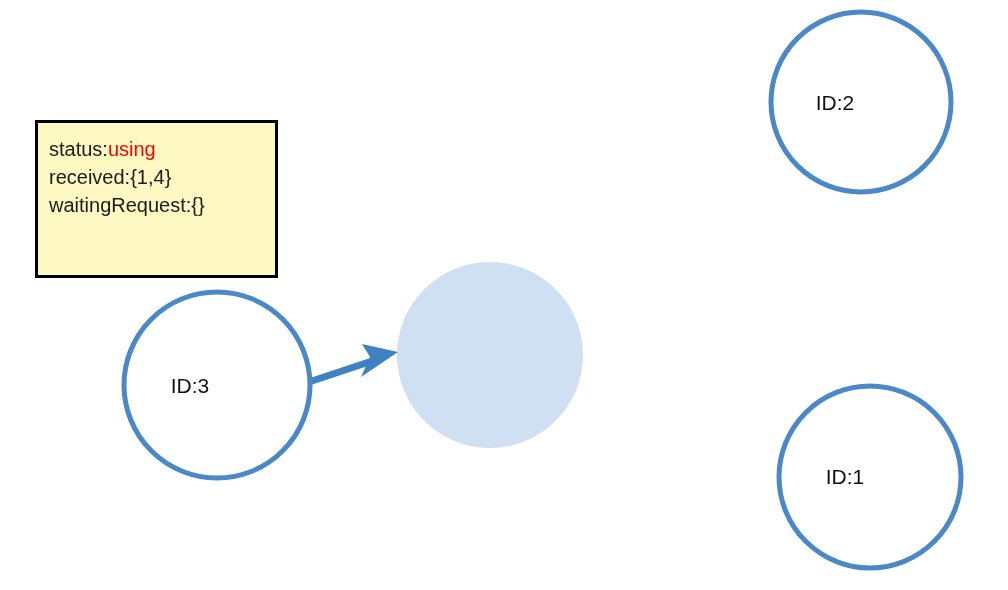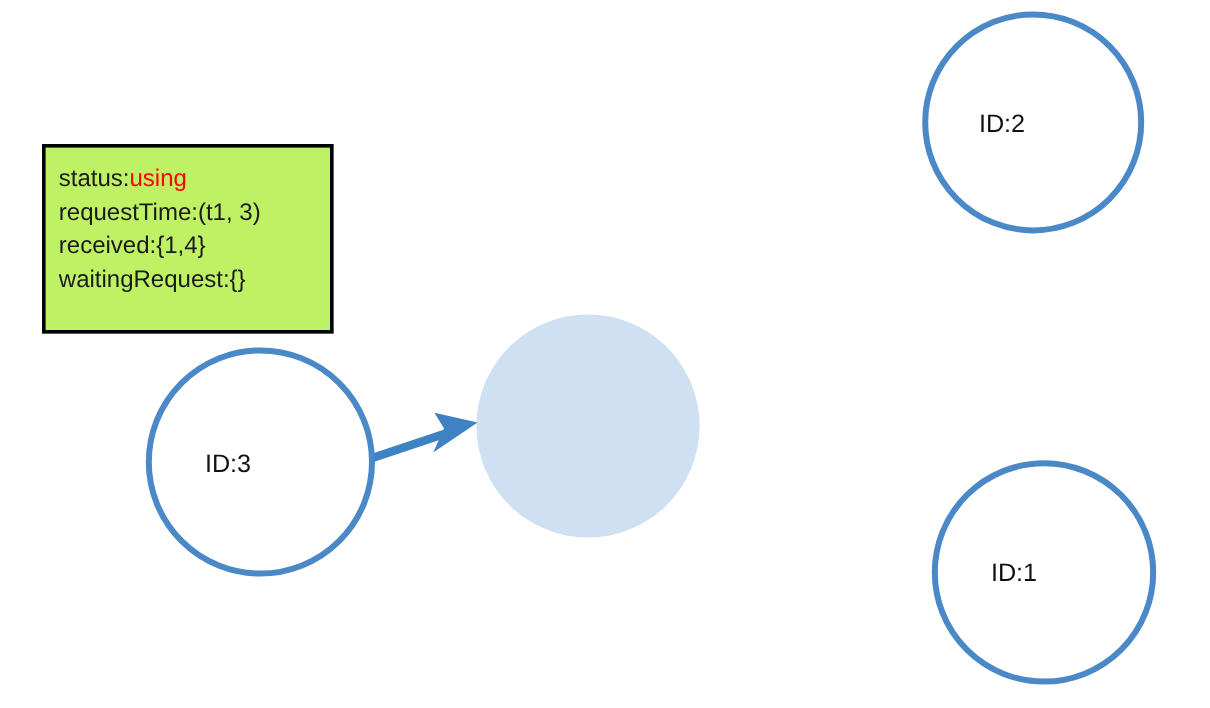--- a/index.html
+++ b/index.html
@@ -30,21 +30,21 @@
     fill: #111111;
   }
   .info-box {
     position: absolute;
     left: 35px;
     top: 120px;
     width: 243px;
     height: 158px;
     box-sizing: border-box;
     border: 3px solid #000000;
-    background: #bef264;
+    background: #fef9c3;
     text-decoration: underline;
   }
   .info-lines {
     position: absolute;
     left: 11px;
     top: 12px;
     right: 4px;
   }
   .info-line {
     font-family: "Liberation Sans", sans-serif;
@@ -87,21 +87,20 @@
       <text class="node-label" x="845" y="484" text-anchor="middle">ID:1</text>
     </g>
 
   </svg>
 
   <div class="info-box">
     <div class="info-lines">
 
       <div class="info-line"><span>status:</span><span class="val-red">using</span></div>
 
-      <div class="info-line"><span>requestTime:</span><span>(t1, 3)</span></div>
 
       <div class="info-line"><span>received:</span><span>{1,4}</span></div>
 
       <div class="info-line"><span>waitingRequest:</span><span>{}</span></div>
 
     </div>
   </div>
 
 </div>
 

